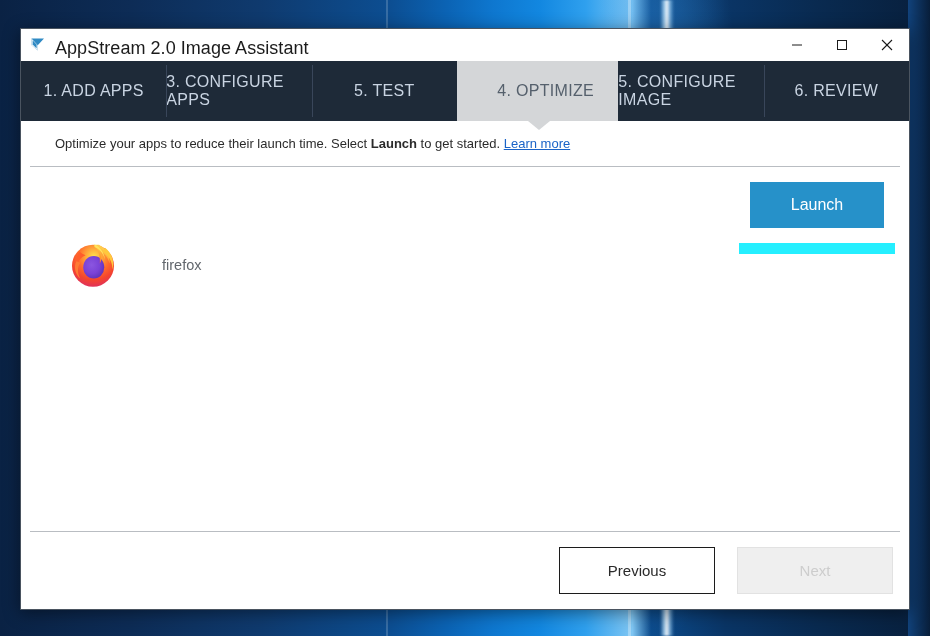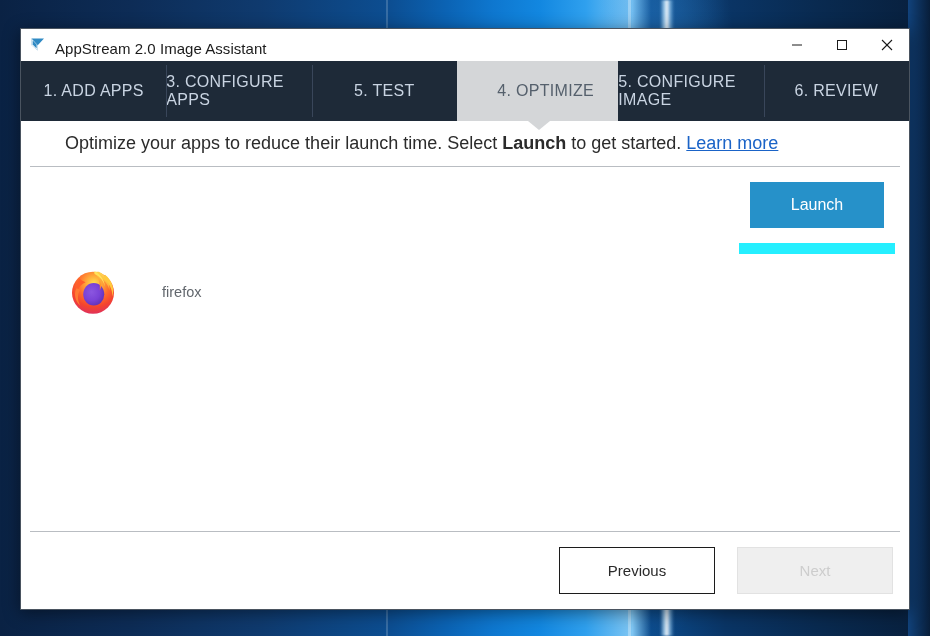--- a/index.html
+++ b/index.html
@@ -99,21 +99,21 @@
     border-bottom: 1px solid #ffffff;
   }
   #app-icon {
     width: 17px;
     height: 17px;
     margin-left: 9px;
     margin-right: 8px;
     flex: none;
   }
   #title-text {
-    font-size: 15px;
+    font-size: 18px;
     color: #1b1b1b;
     letter-spacing: 0.05px;
     flex: 1;
     white-space: nowrap;
     margin-top: 8px;
   }
   .win-btn {
     width: 45px;
     height: 31px;
     display: flex;
@@ -170,22 +170,22 @@
 
   
   #instruction-bar {
     height: 45px;
     display: flex;
     align-items: center;
     flex: none;
     background: #ffffff;
   }
   #instruction-text {
-    margin-left: 44px;
-    font-size: 18px;
+    margin-left: 34px;
+    font-size: 13px;
     color: #2b2b2b;
   }
   #instruction-text b { font-weight: bold; }
   #instruction-text a {
     color: #1a63c7;
     text-decoration: underline;
   }
 
   
   #main-area {
@@ -218,21 +218,21 @@
     margin-top: 15px;
     margin-left: -11px;
     width: 156px;
     height: 11px;
     background: #25efff;
   }
 
   #app-list {
     position: absolute;
     left: 0;
-    top: 95px;
+    top: 68px;
     right: 0;
   }
   .app-row {
     display: flex;
     align-items: center;
     height: 60px;
   }
   .app-icon-box {
     width: 48px;
     height: 48px;

